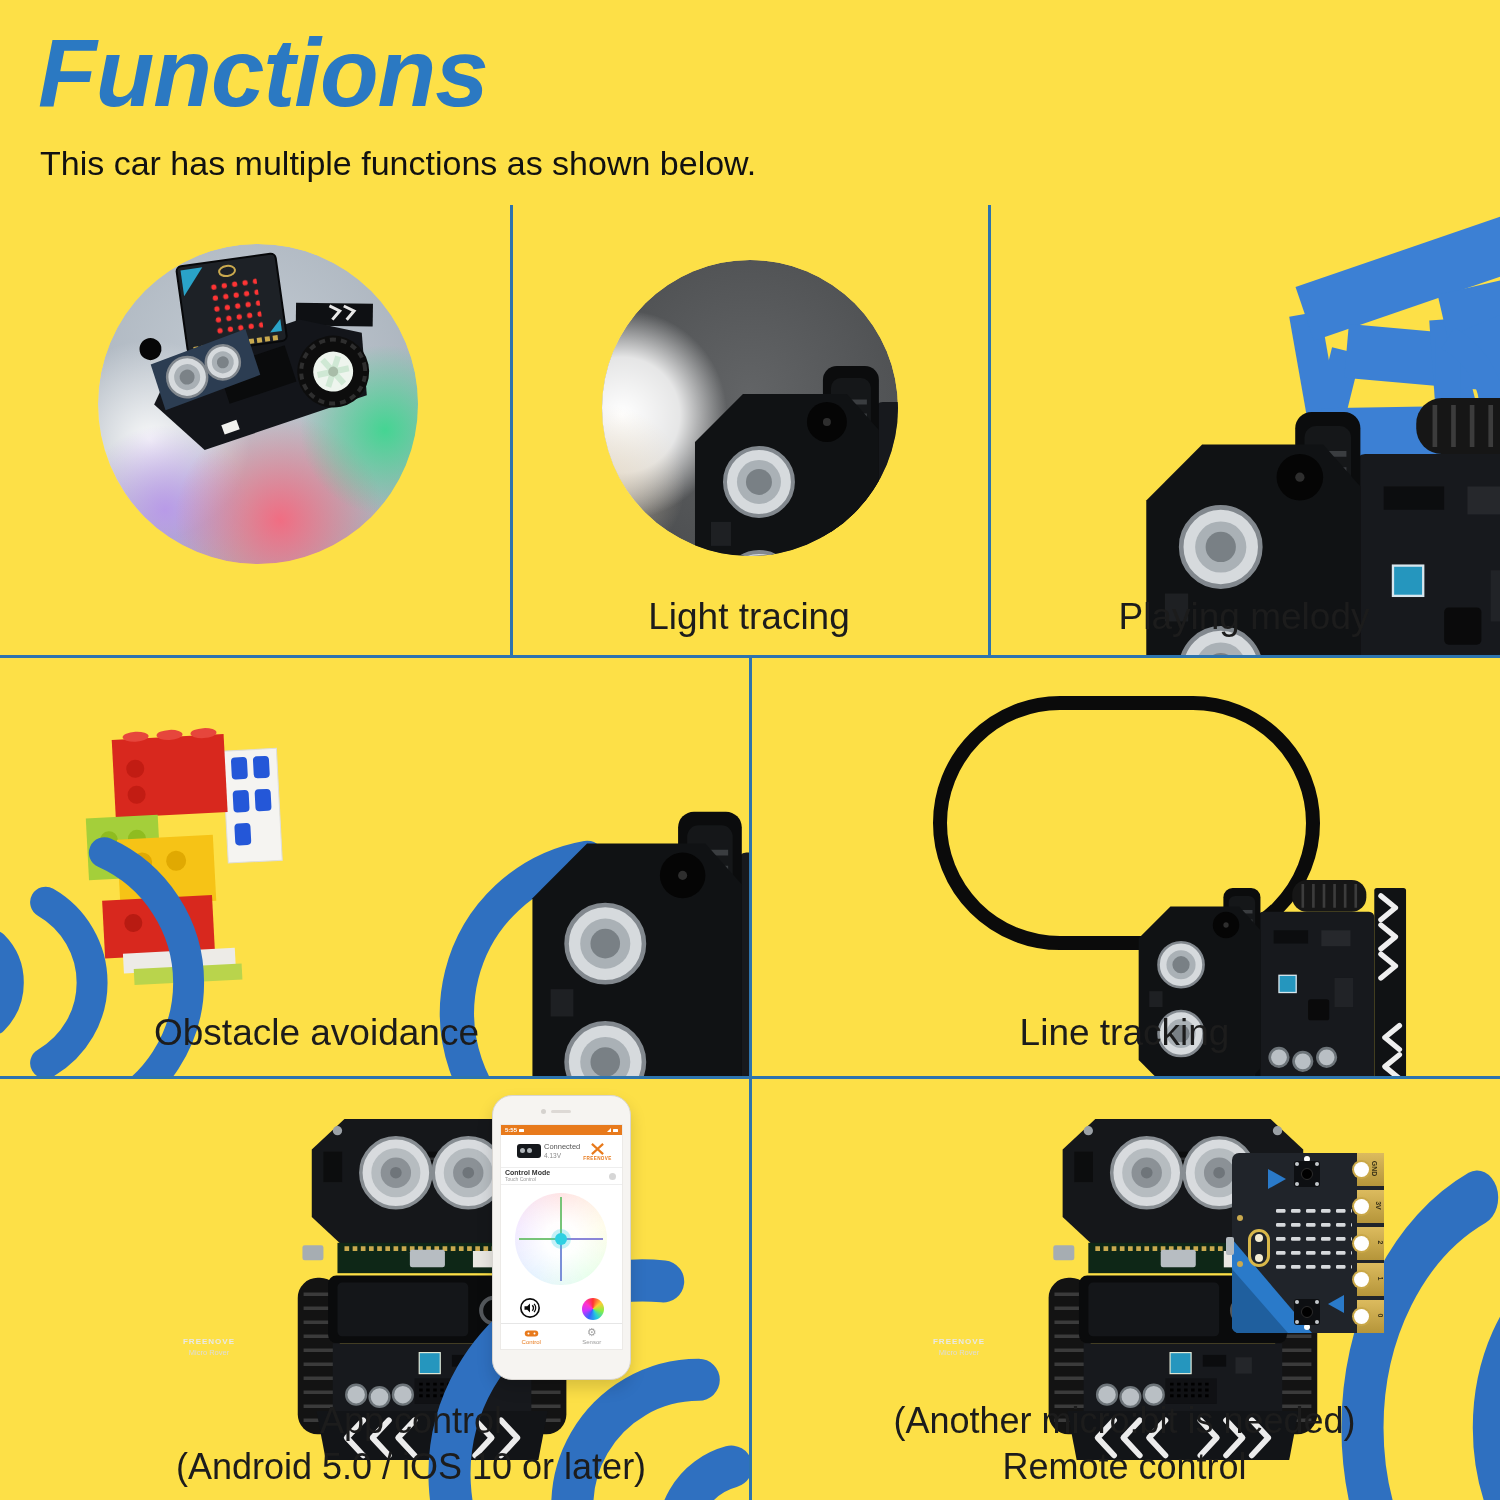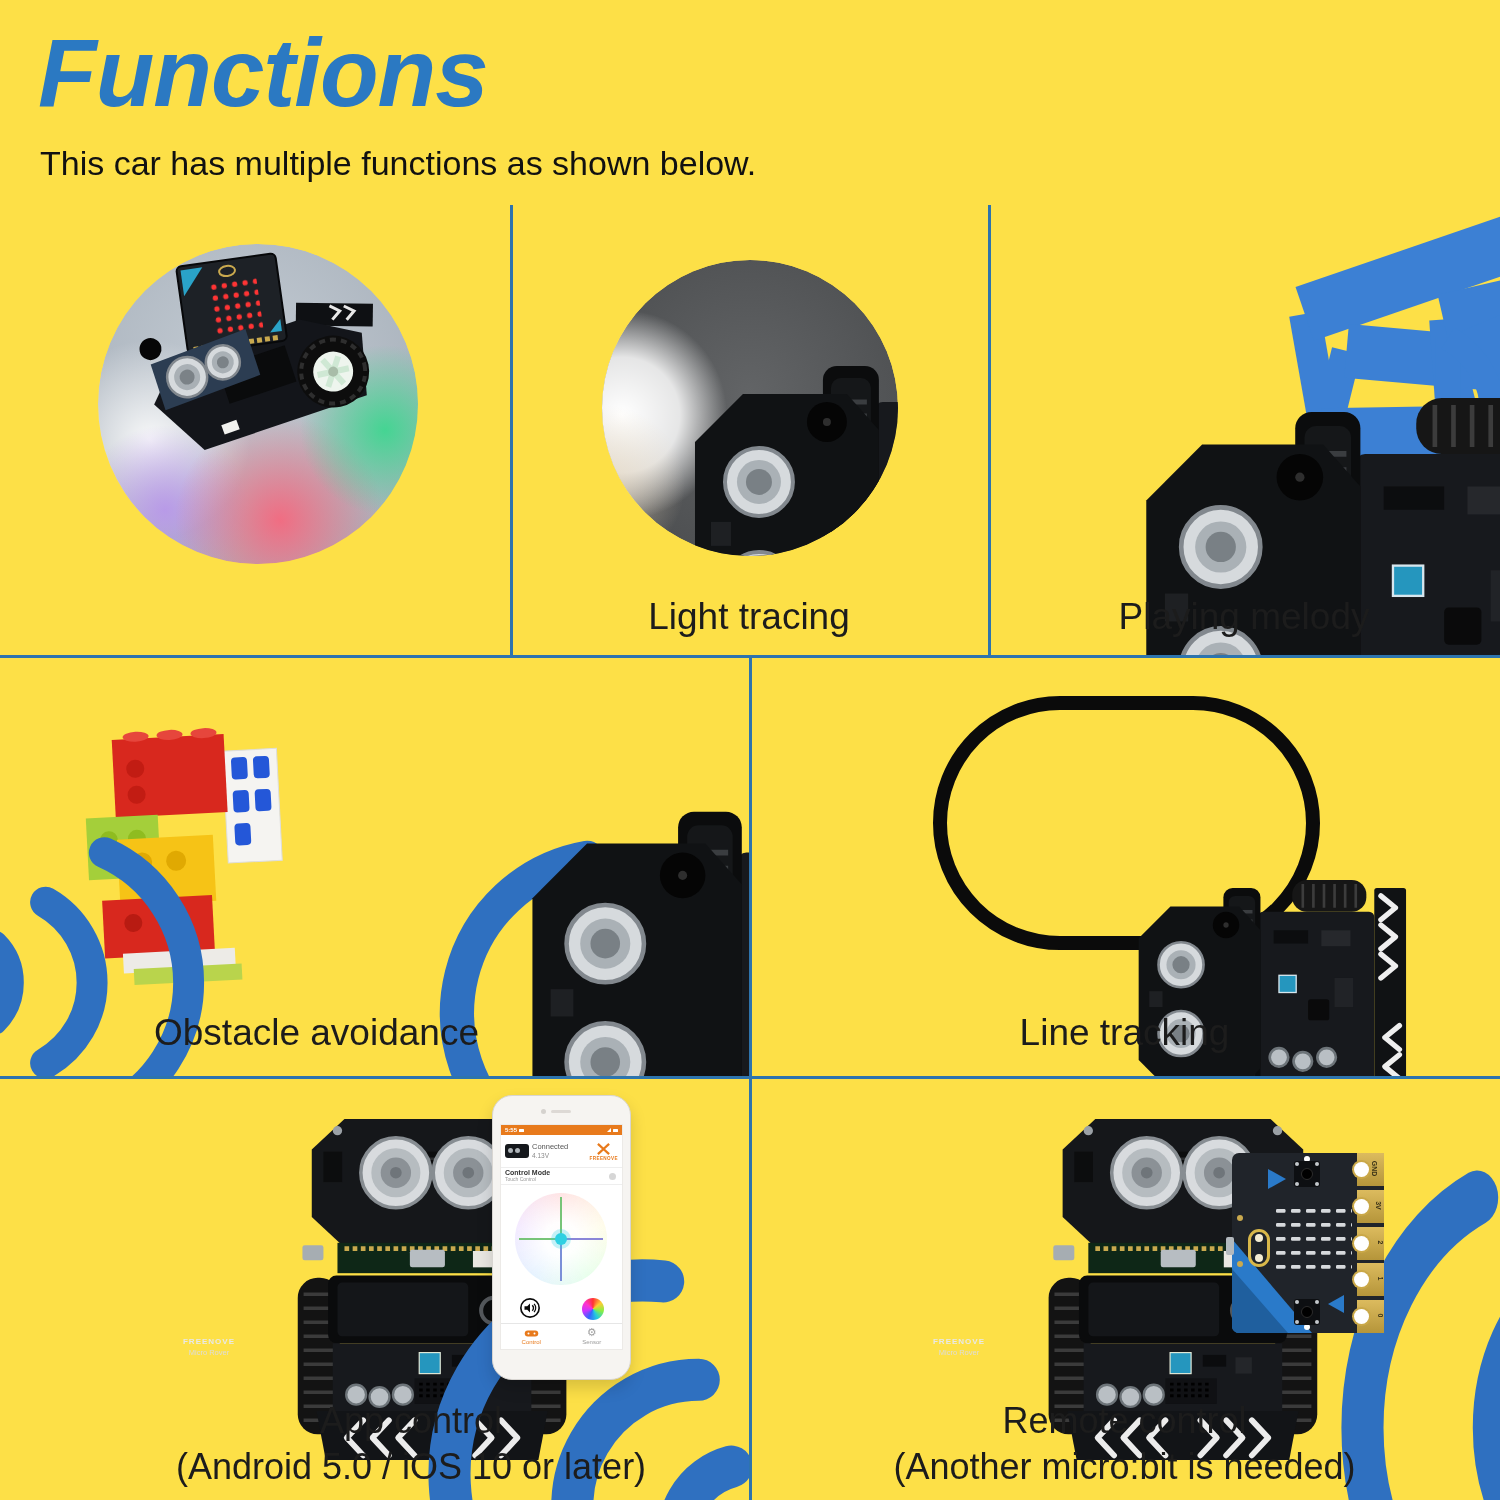--- a/index.html
+++ b/index.html
@@ -21,21 +21,21 @@
          border:1px solid #d8d5d1;border-radius:20px;box-shadow:0 8px 16px rgba(0,0,0,.15);}
   .phone .cam{position:absolute;left:48px;top:13px;width:5px;height:5px;border-radius:50%;background:#d5d2ce;}
   .phone .slot{position:absolute;left:58px;top:14px;width:20px;height:3px;border-radius:2px;background:#ddd9d5;}
   .screen{position:absolute;left:7px;top:28px;width:121px;height:224px;background:#fff;border:1px solid #eceae7;overflow:hidden;}
   .p-status{position:absolute;left:0;top:0;width:100%;height:10px;background:#e87a1c;display:flex;
             align-items:center;justify-content:space-between;padding:0 4px;box-sizing:border-box;}
   .p-status .t{font-size:6px;color:#fff;font-weight:bold;}
   .p-bat{width:5px;height:3px;background:#fff;border-radius:.5px;}
   .p-sig{width:4px;height:4px;background:#fff;clip-path:polygon(0 100%,100% 0,100% 100%);}
   .p-header{position:absolute;left:0;top:10px;width:100%;height:33px;display:flex;align-items:center;
-            gap:3px;padding:0 4px;box-sizing:border-box;border-bottom:1px solid #eee;}
+            gap:3px;padding:0 16px;box-sizing:border-box;border-bottom:1px solid #eee;}
   .p-thumb{width:24px;height:14px;background:#15181c;border-radius:3px;position:relative;flex:0 0 auto;}
   .p-thumb:before{content:"";position:absolute;left:3px;top:4px;width:5px;height:5px;border-radius:50%;background:#aeb4b9;}
   .p-thumb:after{content:"";position:absolute;left:10px;top:4px;width:5px;height:5px;border-radius:50%;background:#aeb4b9;}
   .p-conn{display:flex;flex-direction:column;line-height:1.25;}
   .p-conn .c1{font-size:7.5px;color:#555;}
   .p-conn .c2{font-size:6.5px;color:#8a8a8a;}
   .p-logo{margin-left:auto;display:flex;flex-direction:column;align-items:center;}
   .p-logo .b{font-size:4.6px;font-weight:bold;color:#e87a1c;letter-spacing:.4px;}
   .p-mode{position:absolute;left:0;top:43px;width:100%;height:17px;border-bottom:1px solid #eee;
           padding:1px 4px;box-sizing:border-box;}
@@ -530,17 +530,17 @@
         <span class="pl">1</span>
       </div>
       <div class="pin" style="top:147px;">
         <div class="hole"></div>
         <span class="pl">0</span>
       </div>
     </div>
   </div>
 
   <div class="caption2" style="left:749px;top:1398px;width:751px;">
+    <div>(Another micro:bit is needed)</div>
     <div>Remote control</div>
-    <div>(Another micro:bit is needed)</div>
   </div>
 
 </div>
 
 </body></html>

